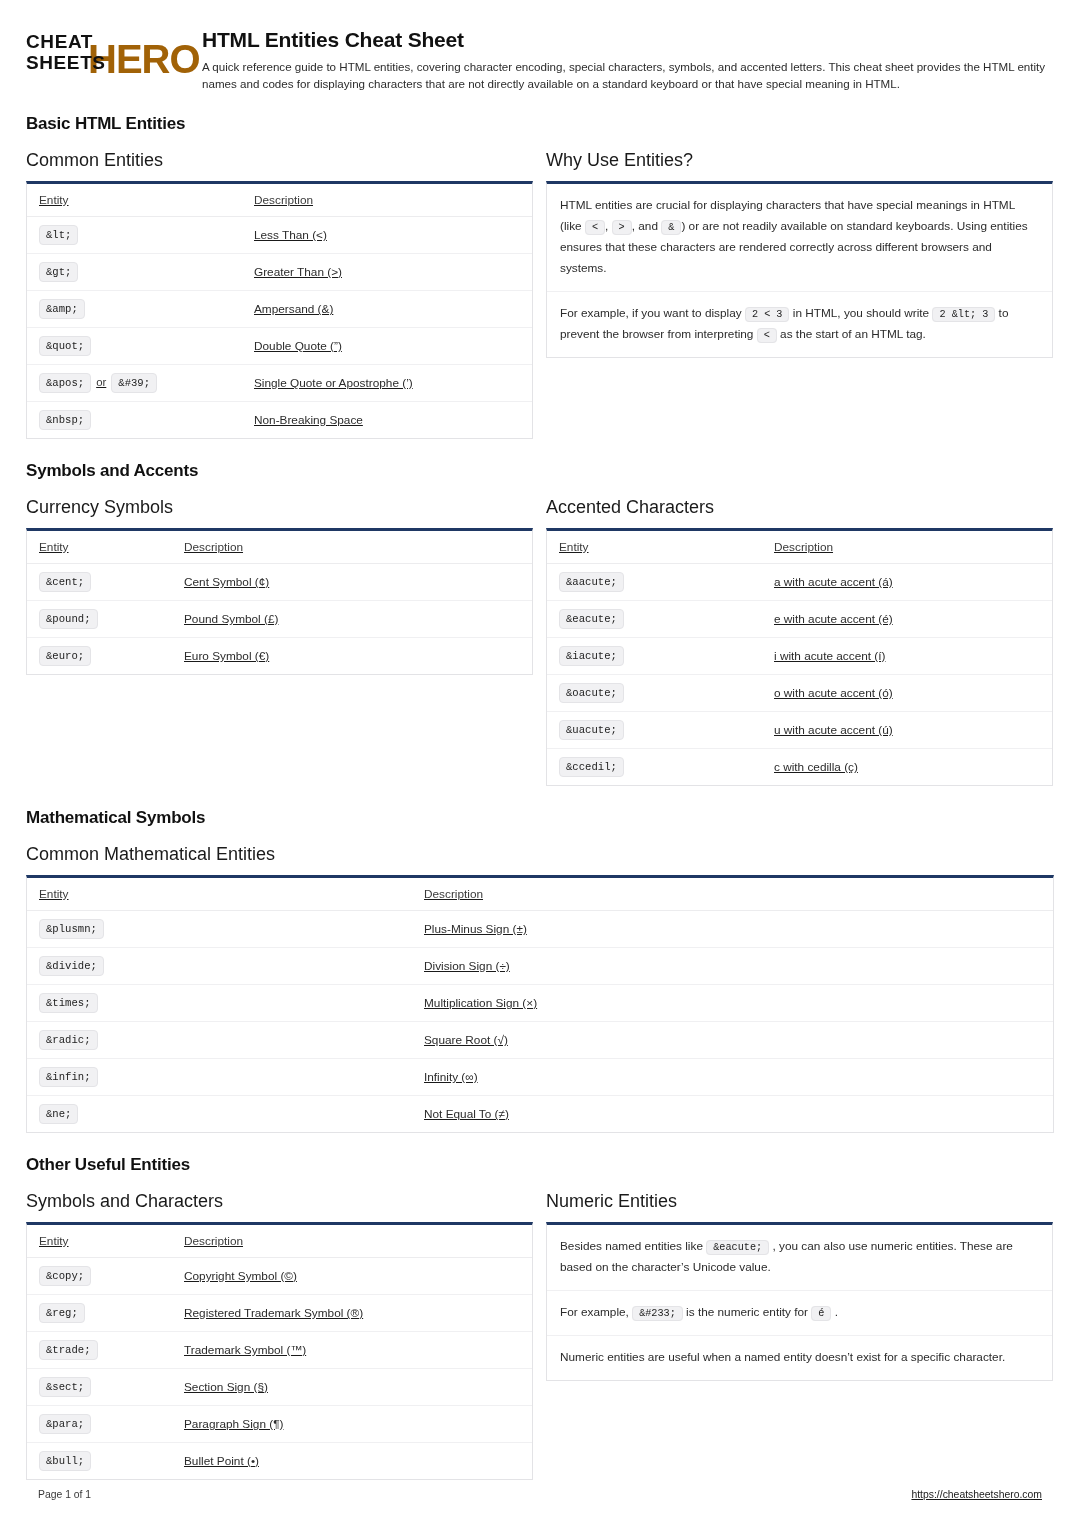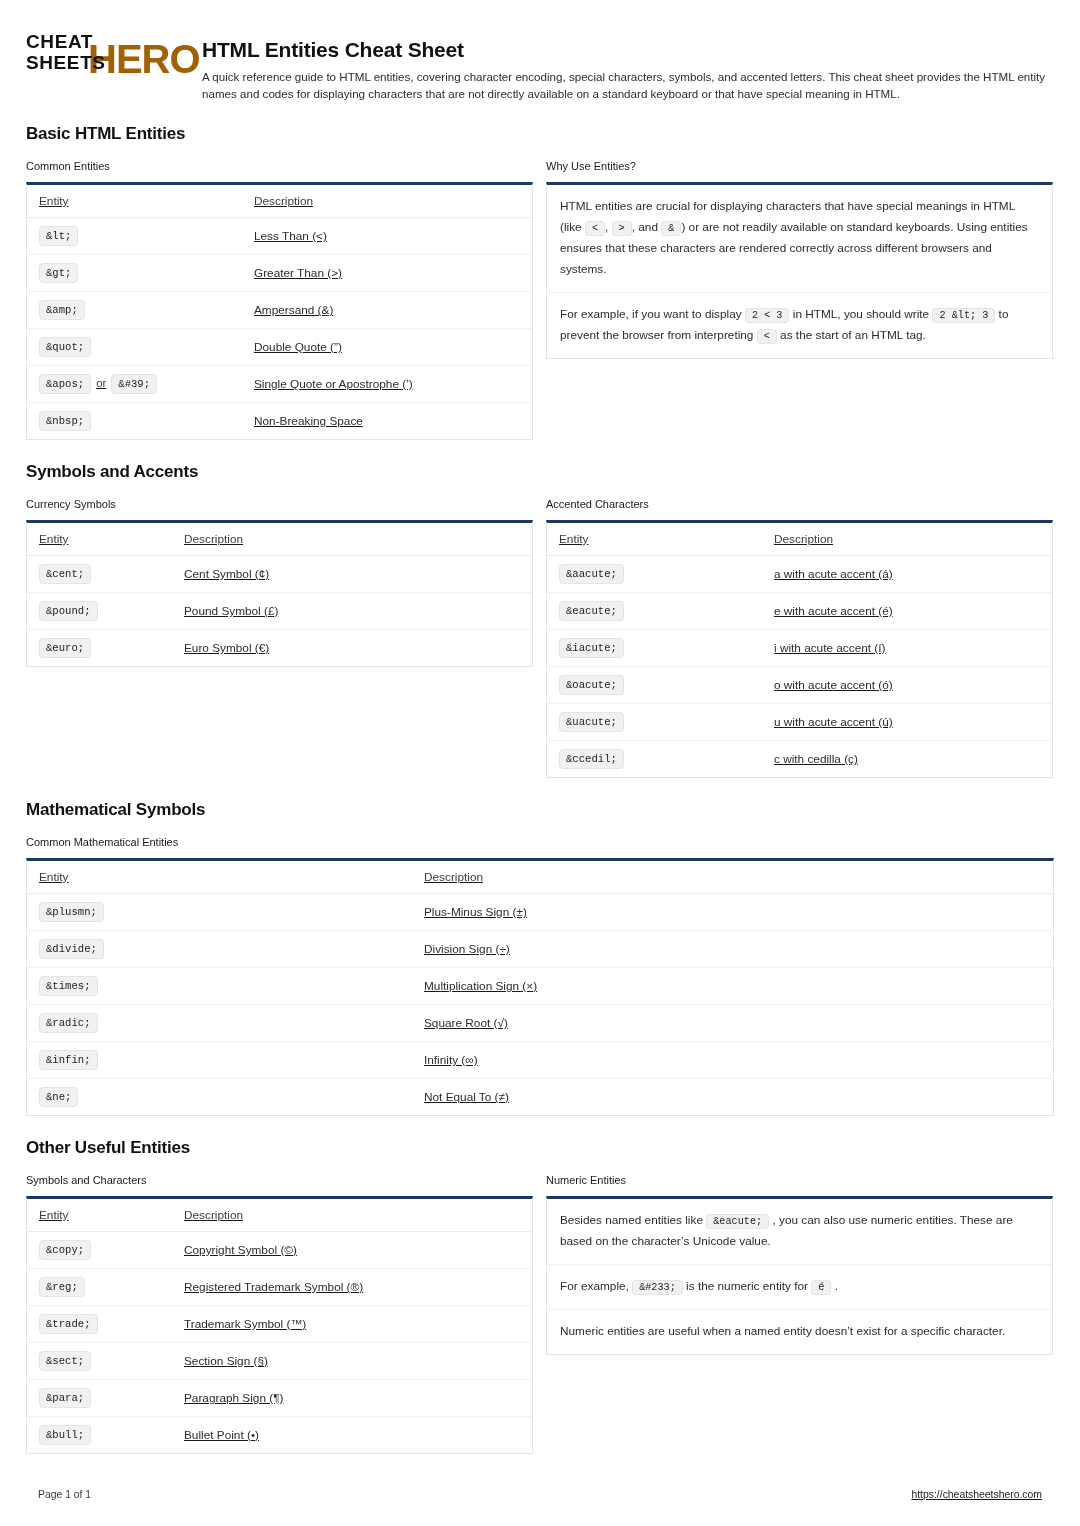--- a/index.html
+++ b/index.html
@@ -54,40 +54,40 @@
     letter-spacing: -1px;
     color: #a16207;
     line-height: 46px;
     z-index: 1;
   }
   .header-text { flex: 1 1 auto; padding-left: 8px; }
   .doc-title {
     font-size: 21px;
     font-weight: 700;
     color: #111111;
-    margin: 10px 0 7px 0;
+    margin: 0 0 7px 0;
     letter-spacing: -0.2px;
   }
   .doc-subtitle {
     font-size: 11.6px;
     line-height: 16.5px;
     color: #2c2c2c;
     max-width: 875px;
   }
 
   
   h2.section-title {
     font-size: 17px;
     font-weight: 700;
     color: #111111;
     margin: 22px 0 0 0;
     letter-spacing: -0.2px;
   }
   h3.sub-title {
-    font-size: 11px;
+    font-size: 18px;
     font-weight: 400;
     color: #1a1a1a;
     margin: 16px 0 10px 0;
   }
 
   
   .cols {
     display: flex;
     gap: 13px;
     align-items: flex-start;

